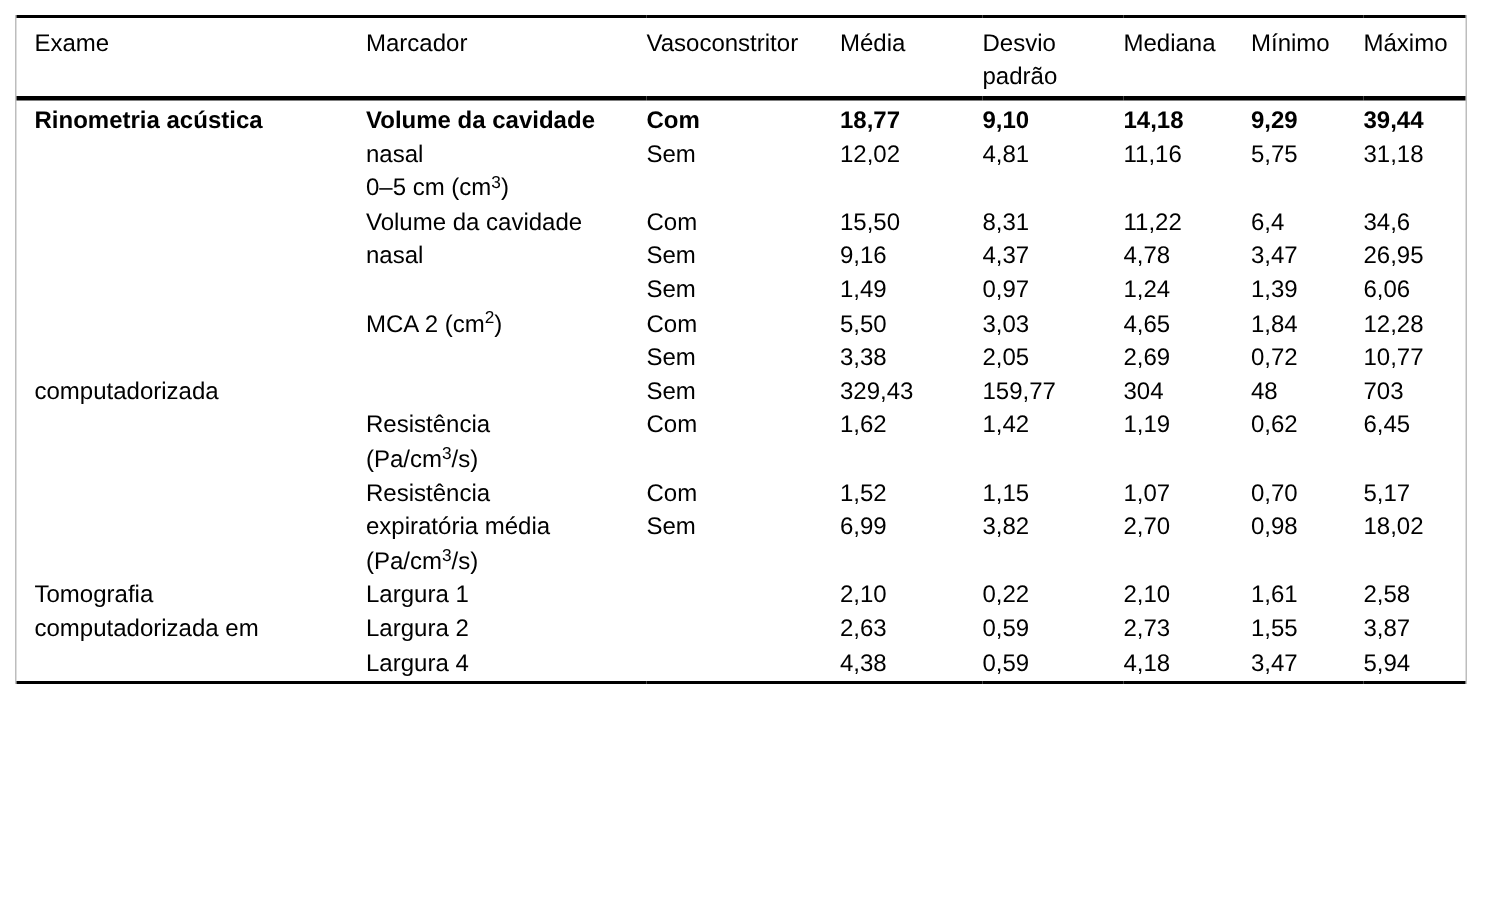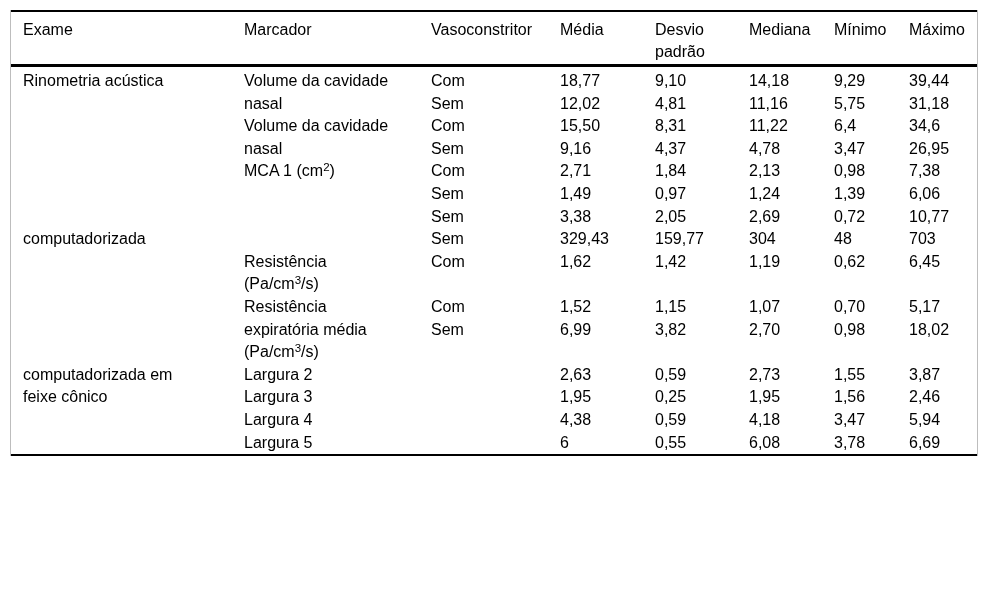--- a/index.html
+++ b/index.html
@@ -44,21 +44,21 @@
   }
   td {
     font-size: 16px;
     line-height: 22.6px;
     height: 22.6px;
     padding: 0;
     vertical-align: top;
     white-space: nowrap;
     overflow: visible;
   }
-  tbody tr:first-child td { padding-top: 3px; }
+  tbody tr:first-child td { padding-top: 3px; font-weight: bold; }
   th:first-child, td:first-child { padding-left: 12px; margin-top: 44px; }
   sup {
     font-size: 0.72em;
     line-height: 0;
     vertical-align: baseline;
     position: relative;
     top: -0.45em;
   }
   
   col.c1 { width: 233px; }
@@ -113,60 +113,70 @@
           <td>nasal</td>
           <td>Sem</td>
           <td>12,02</td>
           <td>4,81</td>
           <td>11,16</td>
           <td>5,75</td>
           <td>31,18</td>
         </tr>
         <tr>
           <td></td>
+          <td>0–5 cm (cm<sup>3</sup>)</td>
+          <td></td>
+          <td></td>
+          <td></td>
+          <td></td>
+          <td></td>
+          <td></td>
+        </tr>
+        <tr>
+          <td></td>
           <td>Volume da cavidade</td>
           <td>Com</td>
           <td>15,50</td>
           <td>8,31</td>
           <td>11,22</td>
           <td>6,4</td>
           <td>34,6</td>
         </tr>
         <tr>
           <td></td>
           <td>nasal</td>
           <td>Sem</td>
           <td>9,16</td>
           <td>4,37</td>
           <td>4,78</td>
           <td>3,47</td>
           <td>26,95</td>
         </tr>
         <tr>
           <td></td>
-          <td>MCA 1 (cm<sup>2</sup>)</td>
-          <td>Com</td>
-          <td>2,71</td>
-          <td>1,84</td>
-          <td>2,13</td>
-          <td>0,98</td>
-          <td>7,38</td>
-        </tr>
-        <tr>
-          <td></td>
           <td></td>
           <td>Sem</td>
           <td>1,49</td>
           <td>0,97</td>
           <td>1,24</td>
           <td>1,39</td>
           <td>6,06</td>
         </tr>
         <tr>
           <td></td>
+          <td>MCA 2 (cm<sup>2</sup>)</td>
+          <td>Com</td>
+          <td>5,50</td>
+          <td>3,03</td>
+          <td>4,65</td>
+          <td>1,84</td>
+          <td>12,28</td>
+        </tr>
+        <tr>
+          <td></td>
           <td></td>
           <td>Sem</td>
           <td>3,38</td>
           <td>2,05</td>
           <td>2,69</td>
           <td>0,72</td>
           <td>10,77</td>
         </tr>
         <tr>
           <td>computadorizada</td>
@@ -222,54 +232,44 @@
           <td></td>
           <td>(Pa/cm<sup>3</sup>/s)</td>
           <td></td>
           <td></td>
           <td></td>
           <td></td>
           <td></td>
           <td></td>
         </tr>
         <tr>
+          <td>Tomografia</td>
+          <td>Largura 1</td>
+          <td></td>
+          <td>2,10</td>
+          <td>0,22</td>
+          <td>2,10</td>
+          <td>1,61</td>
+          <td>2,58</td>
+        </tr>
+        <tr>
           <td>computadorizada em</td>
           <td>Largura 2</td>
           <td></td>
           <td>2,63</td>
           <td>0,59</td>
           <td>2,73</td>
           <td>1,55</td>
           <td>3,87</td>
         </tr>
         <tr>
-          <td>feixe cônico</td>
-          <td>Largura 3</td>
-          <td></td>
-          <td>1,95</td>
-          <td>0,25</td>
-          <td>1,95</td>
-          <td>1,56</td>
-          <td>2,46</td>
-        </tr>
-        <tr>
           <td></td>
           <td>Largura 4</td>
           <td></td>
           <td>4,38</td>
           <td>0,59</td>
           <td>4,18</td>
           <td>3,47</td>
           <td>5,94</td>
         </tr>
-        <tr>
-          <td></td>
-          <td>Largura 5</td>
-          <td></td>
-          <td>6</td>
-          <td>0,55</td>
-          <td>6,08</td>
-          <td>3,78</td>
-          <td>6,69</td>
-        </tr>
       </tbody>
   </table>
 </div>
 
 </body></html>

